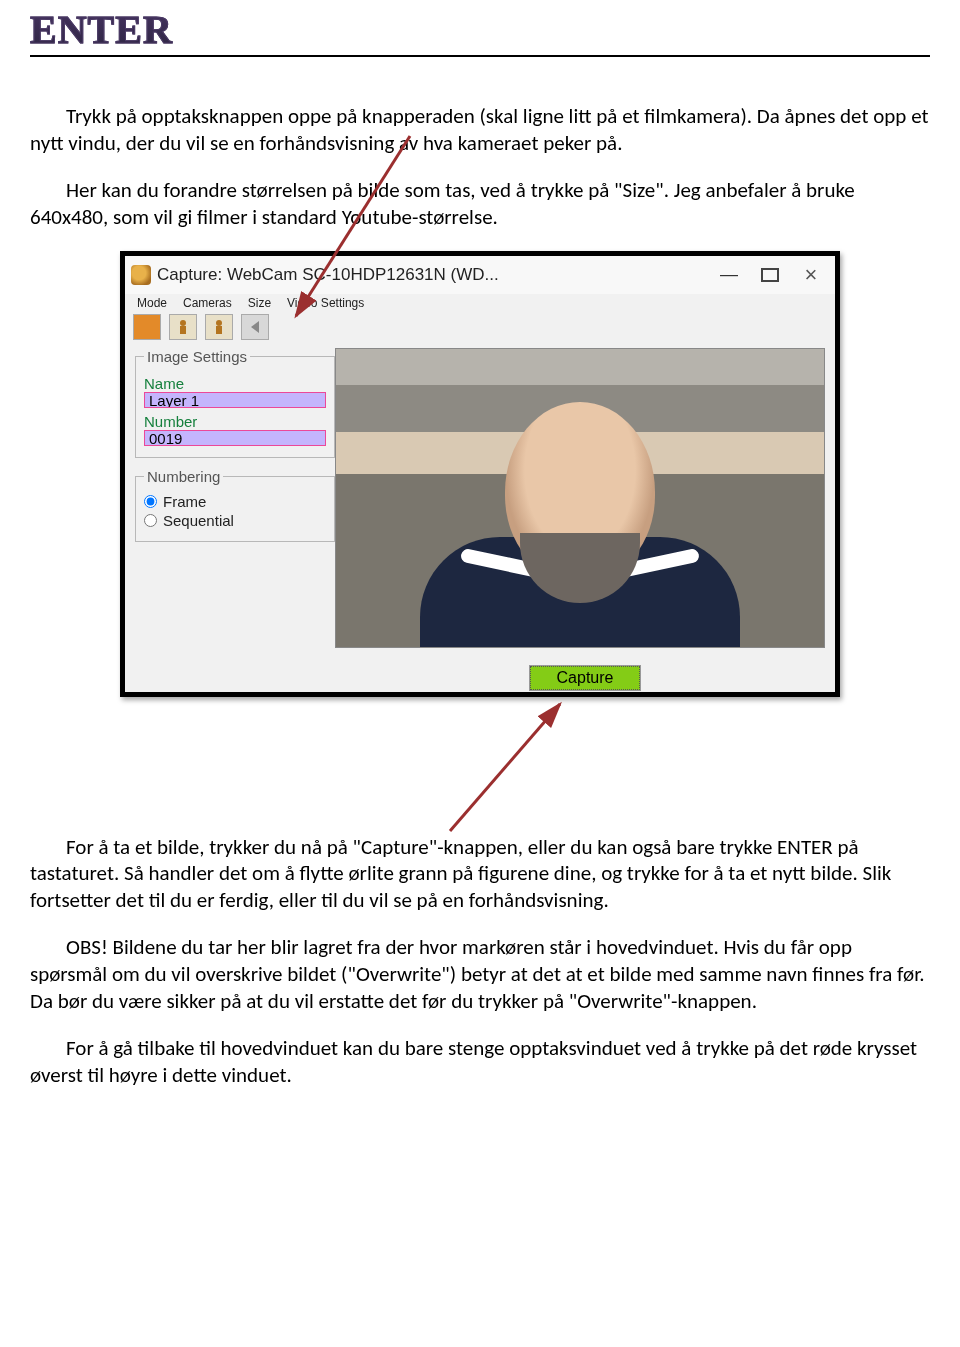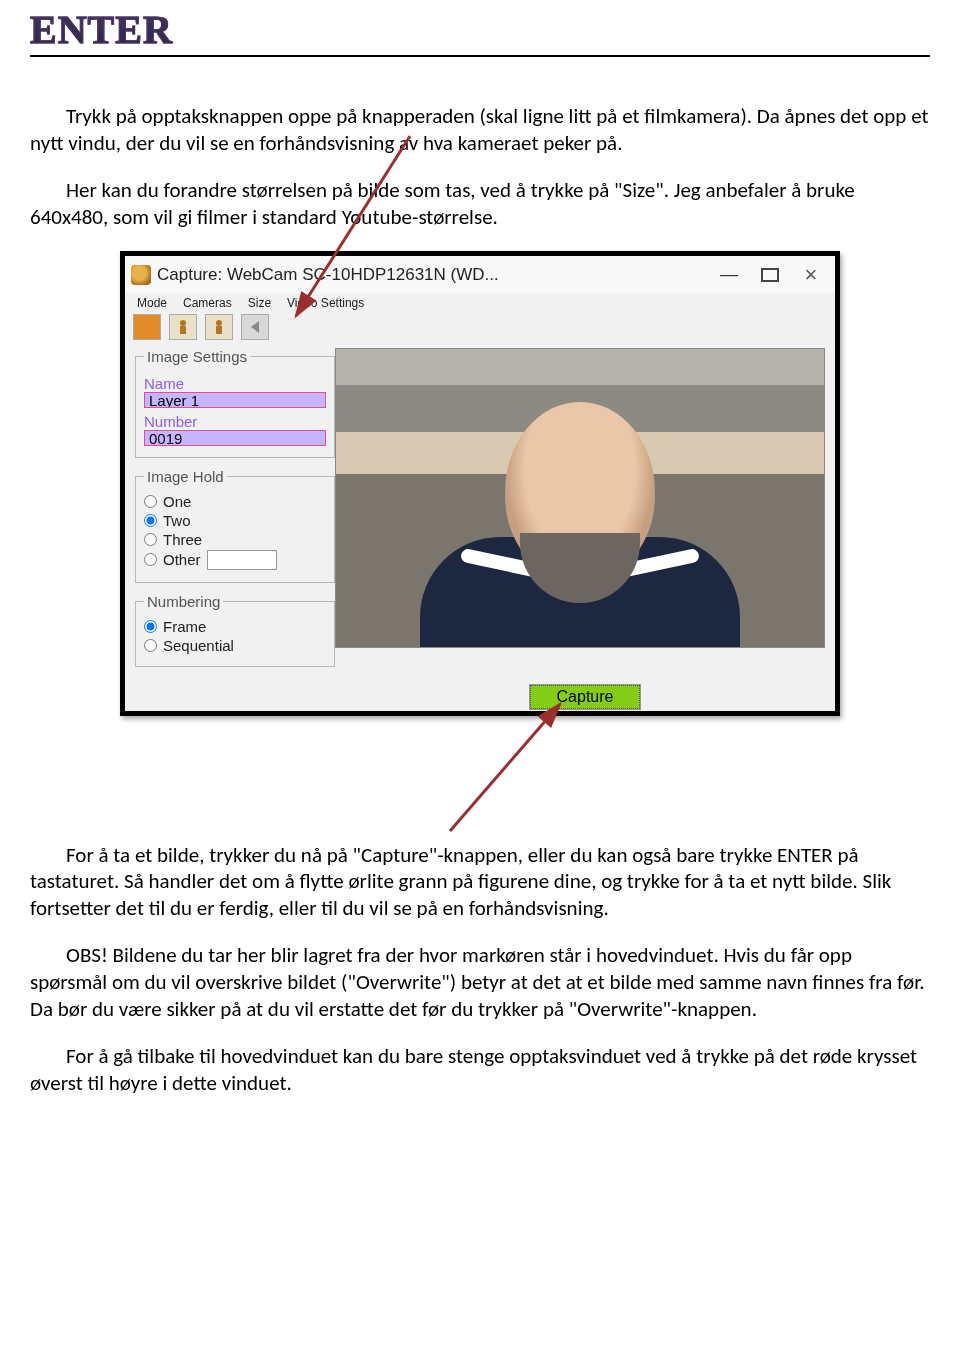--- a/index.html
+++ b/index.html
@@ -29,21 +29,21 @@
   }
   .body-text {
     font-size: 21px;
     line-height: 1.28;
     margin-bottom: 20px;
     text-indent: 36px;
   }
   .screenshot-wrap {
     position: relative;
     width: 720px;
-    margin: 10px auto 36px auto;
+    margin: 10px auto 47px auto;
   }
   .win {
     width: 720px;
     background: #f1f1f1;
     border: 5px solid #000;
     box-shadow: 2px 3px 5px rgba(0,0,0,.35);
     font-family: "Segoe UI", Arial, sans-serif;
     font-size: 15px;
     color: #222;
   }
@@ -93,21 +93,21 @@
     align-items: flex-start;
   }
   .left-panel { width: 200px; display: flex; flex-direction: column; gap: 10px; }
   fieldset {
     border: 1px solid #b8b8b8;
     padding: 6px 8px 10px 8px;
     font-size: 15px;
   }
   legend { padding: 0 3px; color: #555; font-size: 15px; }
   .field-row { margin-top: 4px; }
-  .field-row label { display: block; color: #8b5cf6; }
+  .field-row label { display: block; color: #15803d; }
   .field-row input[type="text"] {
     width: 100%;
     height: 16px;
     border: 1px solid #ec4899;
     background: #c4b5fd;
     font-size: 15px;
     padding: 0 4px;
   }
   .radio-row {
     display: flex;
@@ -240,40 +240,20 @@
           <div class="field-row">
             <label>Name</label>
             <input type="text" value="Layer 1" style="">
           </div>
           <div class="field-row">
             <label>Number</label>
             <input type="text" value="0019" style="">
           </div>
         </fieldset>
 
-        <fieldset>
-          <legend>Image Hold</legend>
-          <div class="radio-row">
-              <input type="radio" name="hold" style="">
-              <span>One</span>
-            </div>
-          <div class="radio-row">
-              <input type="radio" name="hold" checked="" style="">
-              <span>Two</span>
-            </div>
-          <div class="radio-row">
-              <input type="radio" name="hold" style="">
-              <span>Three</span>
-            </div>
-          <div class="radio-row">
-              <input type="radio" name="hold" style="">
-              <span>Other</span>
-              <input type="text" style="">
-            </div>
-        </fieldset>
 
         <fieldset>
           <legend>Numbering</legend>
           <div class="radio-row">
               <input type="radio" name="num" checked="" style="">
               <span>Frame</span>
             </div>
           <div class="radio-row">
               <input type="radio" name="num" style="">
               <span>Sequential</span>

